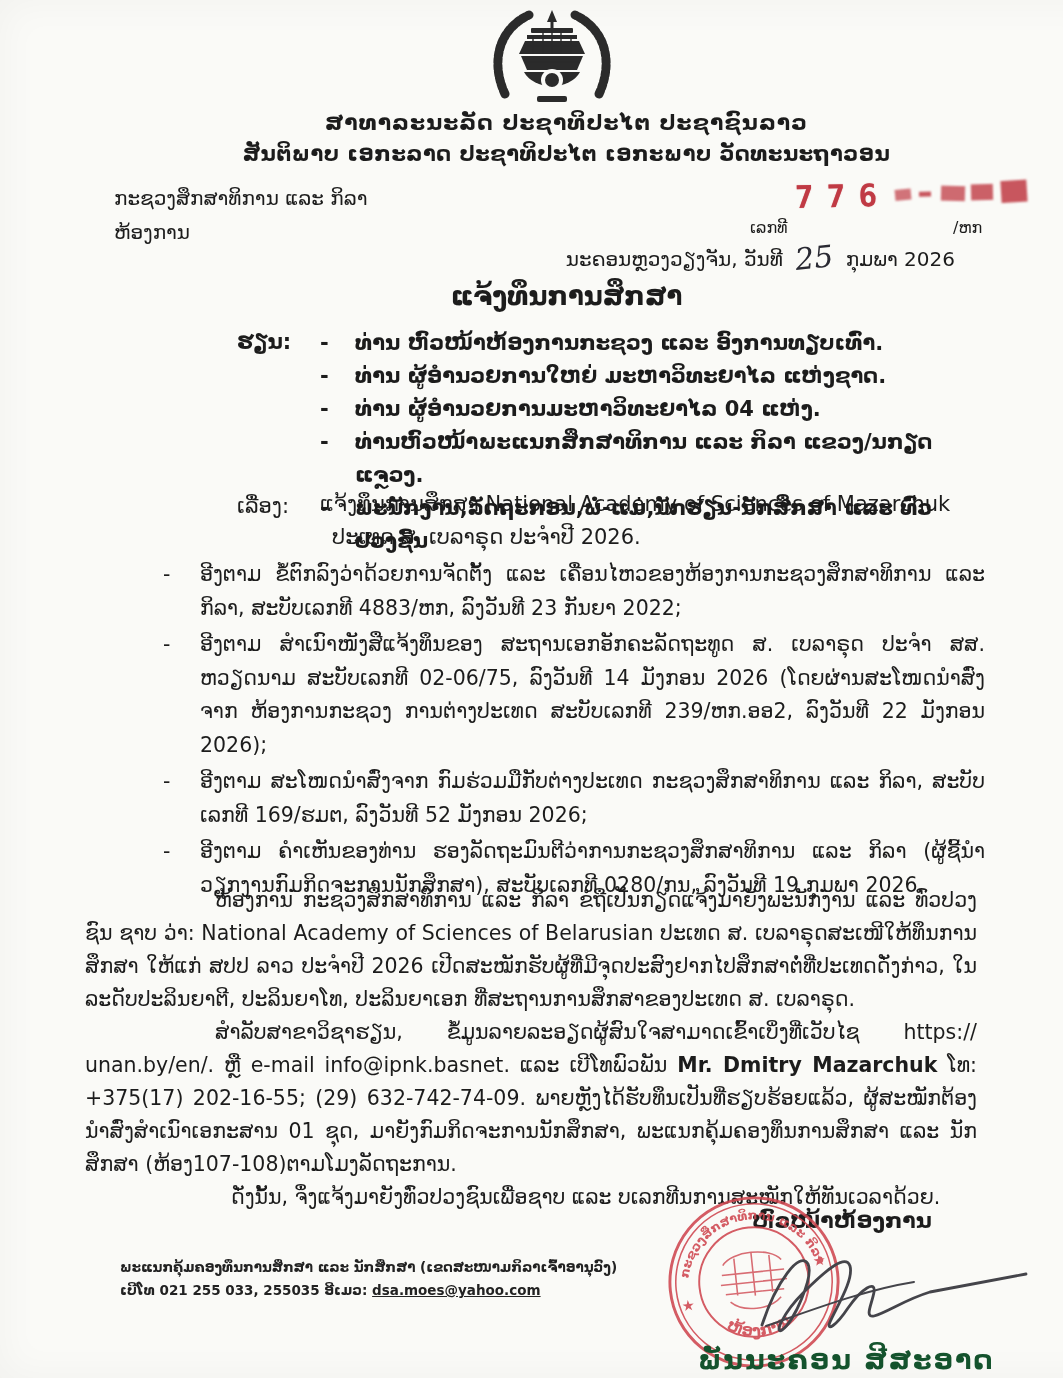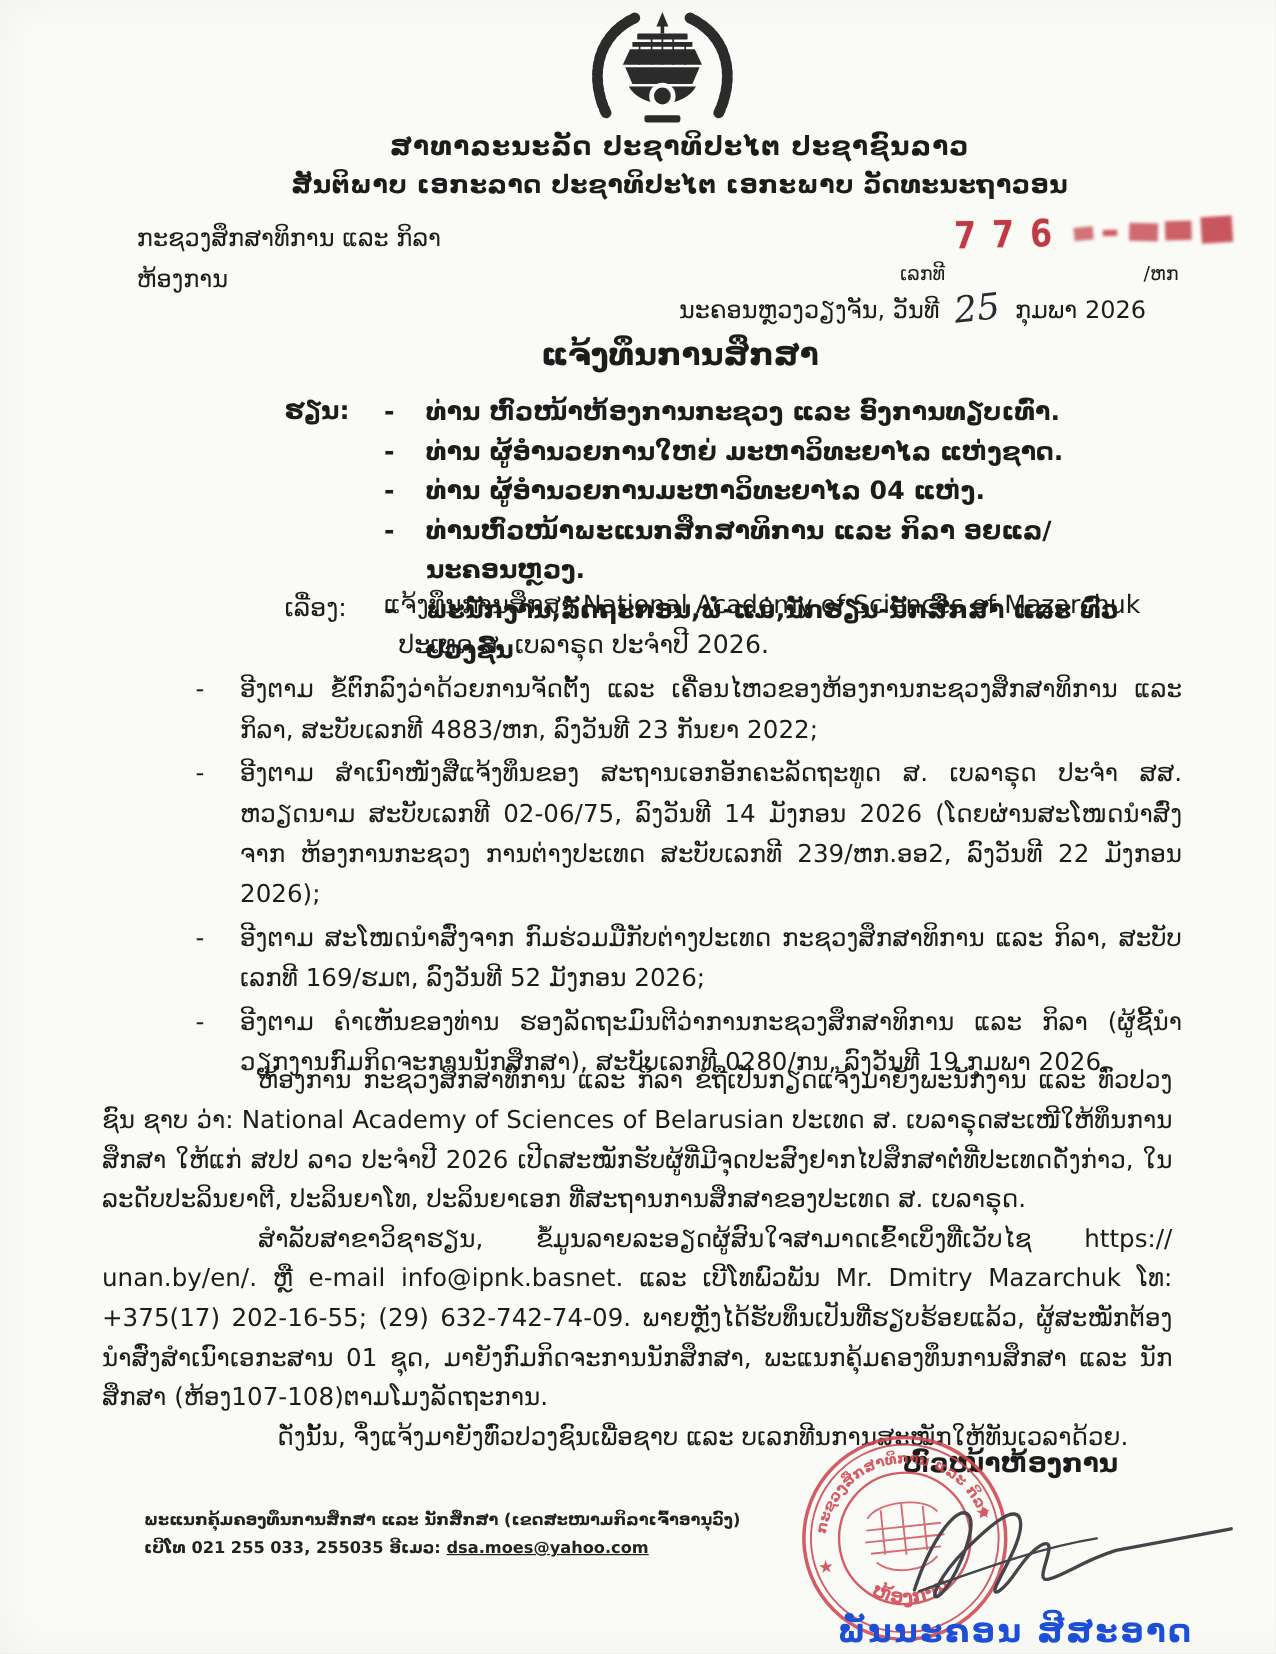--- a/index.html
+++ b/index.html
@@ -54,27 +54,27 @@
   .subjline2{margin-left:95px;}
   
   .refs{position:absolute;left:163px;top:558px;width:822px;font-size:20.5px;line-height:33.5px;}
   .refitem{display:flex;margin-bottom:3px;}
   .refitem .dash{width:37px;flex:none;}
   .refitem .rtext{flex:1;text-align:justify;}
   
   .bodyblock{position:absolute;left:85px;top:884px;width:892px;font-size:20.5px;line-height:33px;text-align:justify;}
   .bodyblock p{margin:0;text-indent:130px;}
   .bodyblock .closing{text-indent:146px;}
-  .bold{font-weight:normal;margin-top:12px;}
+  .bold{font-weight:bold;margin-top:12px;}
   
   .sigtitle{position:absolute;left:752px;top:1208px;font-size:22px;font-weight:bold;}
   .seal{position:absolute;left:666px;top:1194px;width:176px;height:176px;opacity:.88;transform:rotate(-6deg);}
   .signature{position:absolute;left:742px;top:1230px;width:295px;height:122px;}
   .signername{
-    position:absolute;left:698px;top:1344px;font-size:27px;font-weight:bold;color:#1d4ed8;
+    position:absolute;left:698px;top:1344px;font-size:27px;font-weight:bold;color:#14532d;
     letter-spacing:2px;filter:blur(.4px);white-space:nowrap;
   }
   
   .footer{position:absolute;left:120px;top:1256px;font-size:13.5px;font-weight:bold;line-height:23px;color:#222;}
   .footer .email{text-decoration:underline;}
   
   .art-right1{position:absolute;right:0px;top:622px;width:16px;height:9px;background:#6a6a68;border-radius:2px 0 0 2px;opacity:.8;transform:rotate(8deg);}
   .art-right2{position:absolute;right:2px;top:636px;width:11px;height:7px;background:#8a8a88;border-radius:2px;opacity:.7;}
   .art-right3{position:absolute;right:0px;top:228px;width:8px;height:6px;background:#9a9a98;opacity:.5;}
 </style>
@@ -145,21 +145,21 @@
       <div class="toitem">
           <span class="dash">-</span>
           <span>ທ່ານ ຜູ້ອຳນວຍການໃຫຍ່ ມະຫາວິທະຍາໄລ ແຫ່ງຊາດ.</span>
         </div>
       <div class="toitem">
           <span class="dash">-</span>
           <span>ທ່ານ ຜູ້ອຳນວຍການມະຫາວິທະຍາໄລ 04 ແຫ່ງ.</span>
         </div>
       <div class="toitem">
           <span class="dash">-</span>
-          <span>ທ່ານຫົວໜ້າພະແນກສຶກສາທິການ ແລະ ກິລາ ອຍແລ/ນະຄອນຫຼວງ.</span>
+          <span>ທ່ານຫົວໜ້າພະແນກສຶກສາທິການ ແລະ ກິລາ ແຂວງ/ນກຽດແຈຼວງ.</span>
         </div>
       <div class="toitem">
           <span class="dash">-</span>
           <span>ພະນັກງານ,ລັດຖະກອນ,ພໍ່-ແມ່,ນັກຮຽນ-ນັກສຶກສາ ແລະ ທົ່ວປວງຊົນ</span>
         </div>
     </div>
   </div>
 
   <div class="subjblock">
     <span class="subjlabel">ເລື່ອງ:</span>

